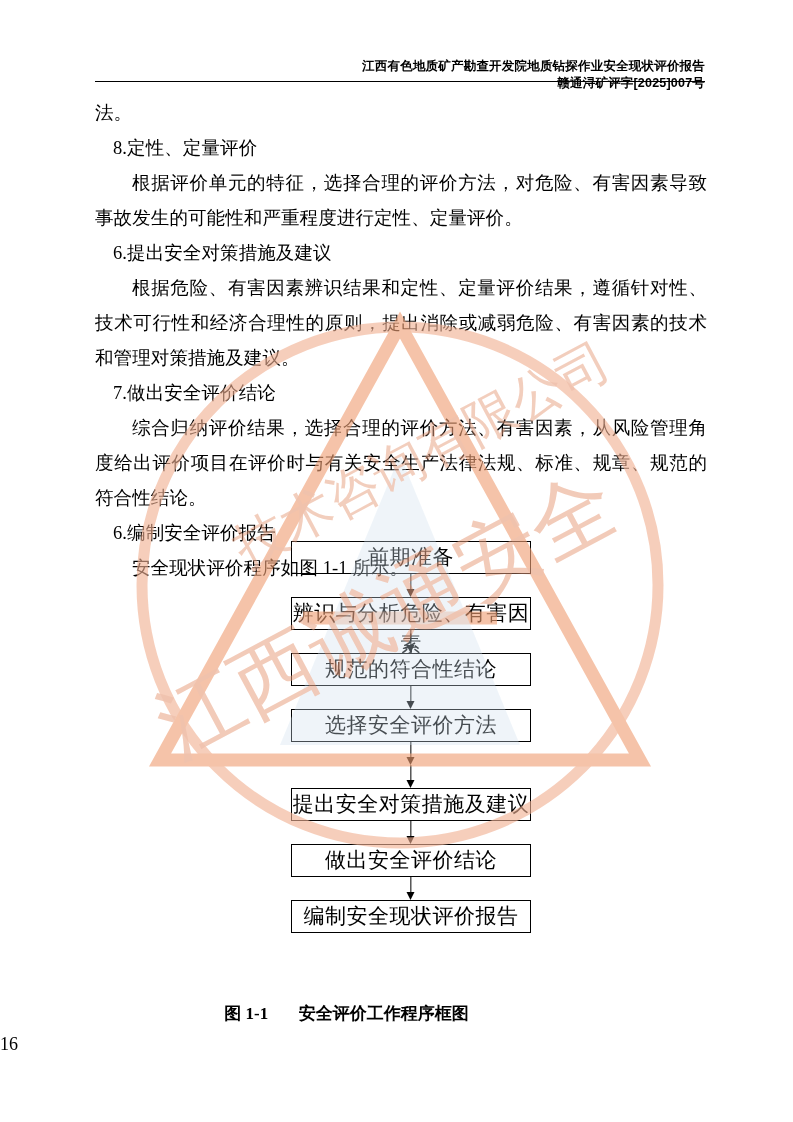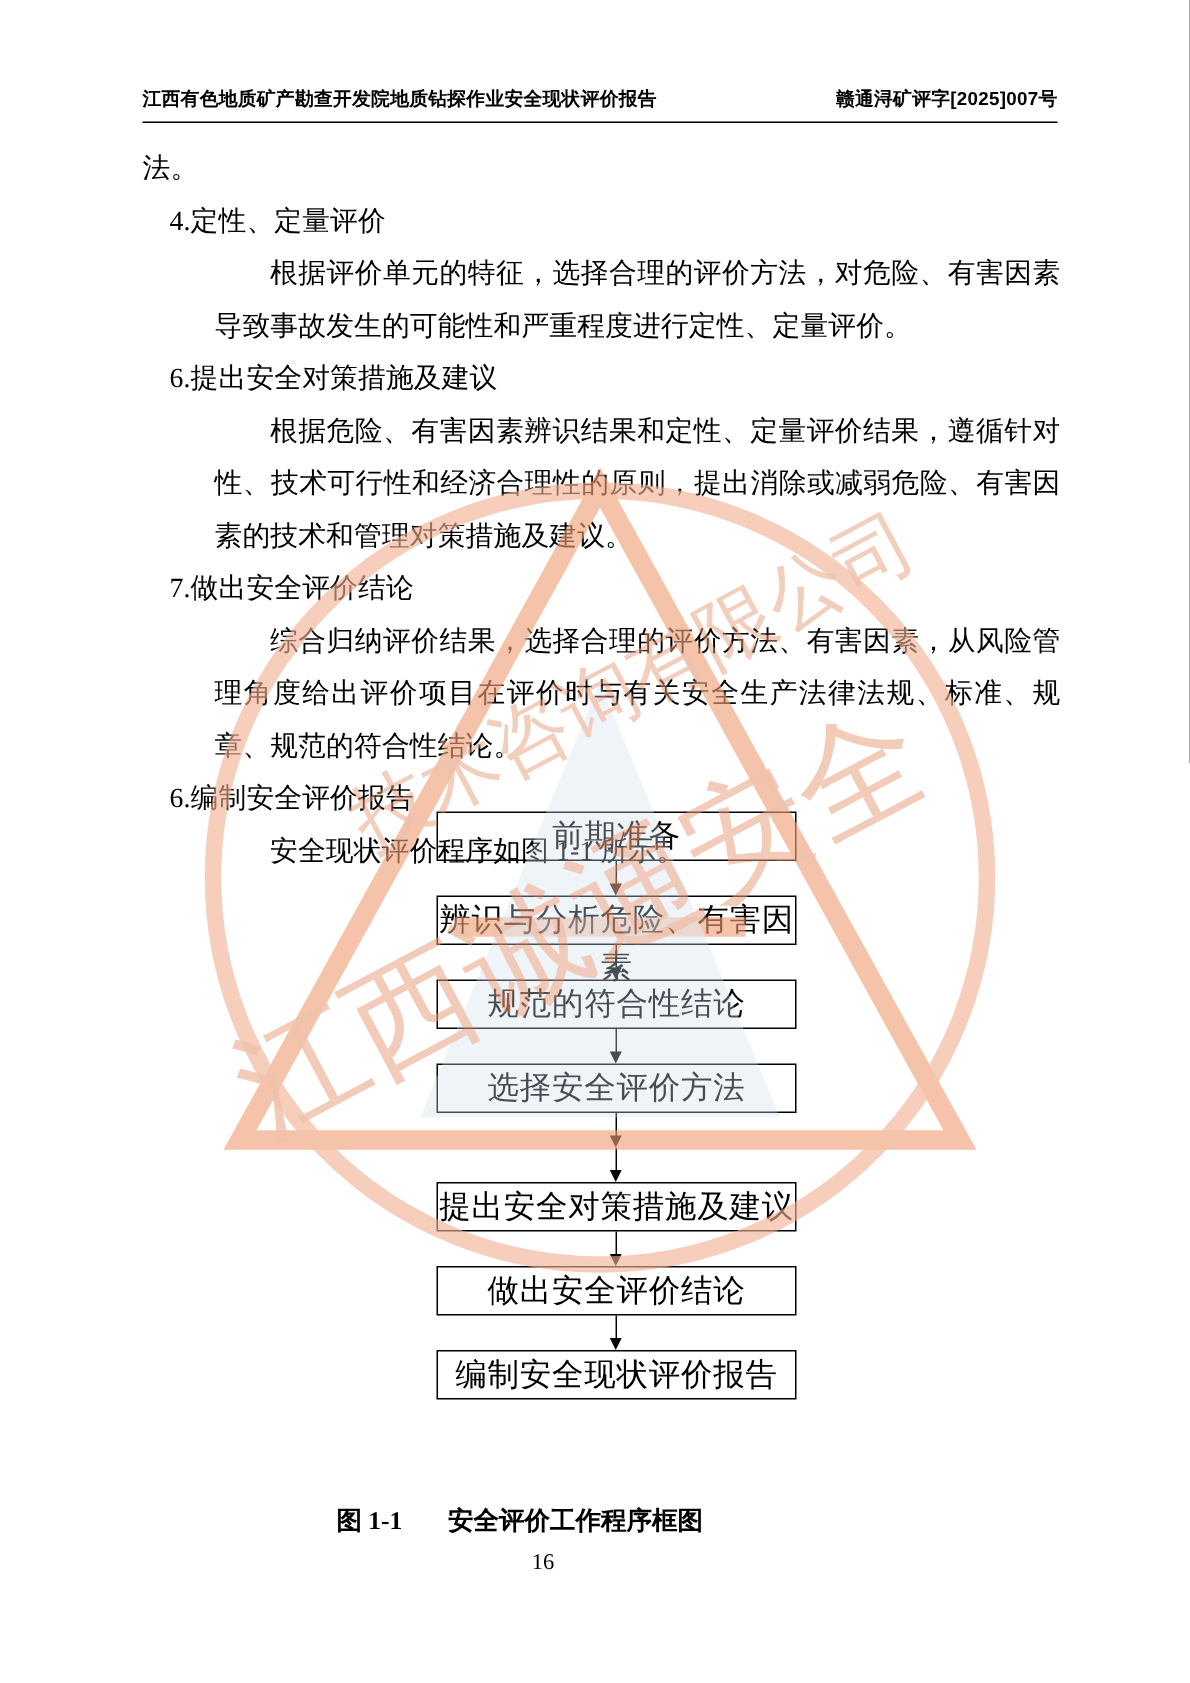--- a/index.html
+++ b/index.html
@@ -34,20 +34,21 @@
     top: 58px;
     width: 610px;
     display: flex;
     justify-content: space-between;
     align-items: flex-end;
     font-size: 12.5px;
     font-weight: bold;
     font-family: "Liberation Sans", sans-serif;
     letter-spacing: 0.2px;
     z-index: 2;
+    flex-direction: column;
   }
   .header-rule {
     position: absolute;
     left: 95px;
     top: 81px;
     width: 610px;
     height: 0;
     border-top: 1.2px solid #000;
     z-index: 2;
   }
@@ -61,21 +62,21 @@
     z-index: 2;
   }
   .para {
     font-size: 18.5px;
     line-height: 35px;
     text-align: justify;
     text-justify: inter-ideograph;
     margin: 0;
     letter-spacing: 0.1px;
   }
-  .para.indent { text-indent: 37px; margin-left: 48px; }
+  .para.indent { text-indent: 37px; }
   .para.indent-sm { text-indent: 18px; }
 
   
   .flow {
     position: absolute;
     left: 291px;
     top: 541px;
     width: 240px;
     z-index: 2;
   }
@@ -126,22 +127,22 @@
     font-family: "Liberation Serif", "DejaVu Serif", serif;
     z-index: 2;
   }
   .figcaption .gap { display: inline-block; width: 22px; }
 
   .pagenum {
     position: absolute;
     left: 0;
     top: 1034px;
     width: 724px;
-    text-align: center;
-    font-size: 15px;
+    text-align: left;
+    font-size: 18px;
     font-family: "Liberation Serif", "DejaVu Serif", serif;
     z-index: 2;
   }
 </style>
 </head>
 <body>
 
 <div class="page">
 
   <svg class="watermark" viewBox="0 0 793 1122">
@@ -160,21 +161,21 @@
   </svg>
 
   <div class="header">
     <span>江西有色地质矿产勘查开发院地质钻探作业安全现状评价报告</span>
     <span>赣通浔矿评字[2025]007号</span>
   </div>
   <div class="header-rule"></div>
 
   <div class="content">
     <p class="para">法。</p>
-    <p class="para indent-sm">4.定性、定量评价</p>
+    <p class="para indent-sm">8.定性、定量评价</p>
     <p class="para indent">根据评价单元的特征，选择合理的评价方法，对危险、有害因素导致事故发生的可能性和严重程度进行定性、定量评价。</p>
     <p class="para indent-sm">6.提出安全对策措施及建议</p>
     <p class="para indent">根据危险、有害因素辨识结果和定性、定量评价结果，遵循针对性、技术可行性和经济合理性的原则，提出消除或减弱危险、有害因素的技术和管理对策措施及建议。</p>
     <p class="para indent-sm">7.做出安全评价结论</p>
     <p class="para indent">综合归纳评价结果，选择合理的评价方法、有害因素，从风险管理角度给出评价项目在评价时与有关安全生产法律法规、标准、规章、规范的符合性结论。</p>
     <p class="para indent-sm">6.编制安全评价报告</p>
     <p class="para indent">安全现状评价程序如图 1-1 所示。</p>
   </div>
 
   <div class="flow">

